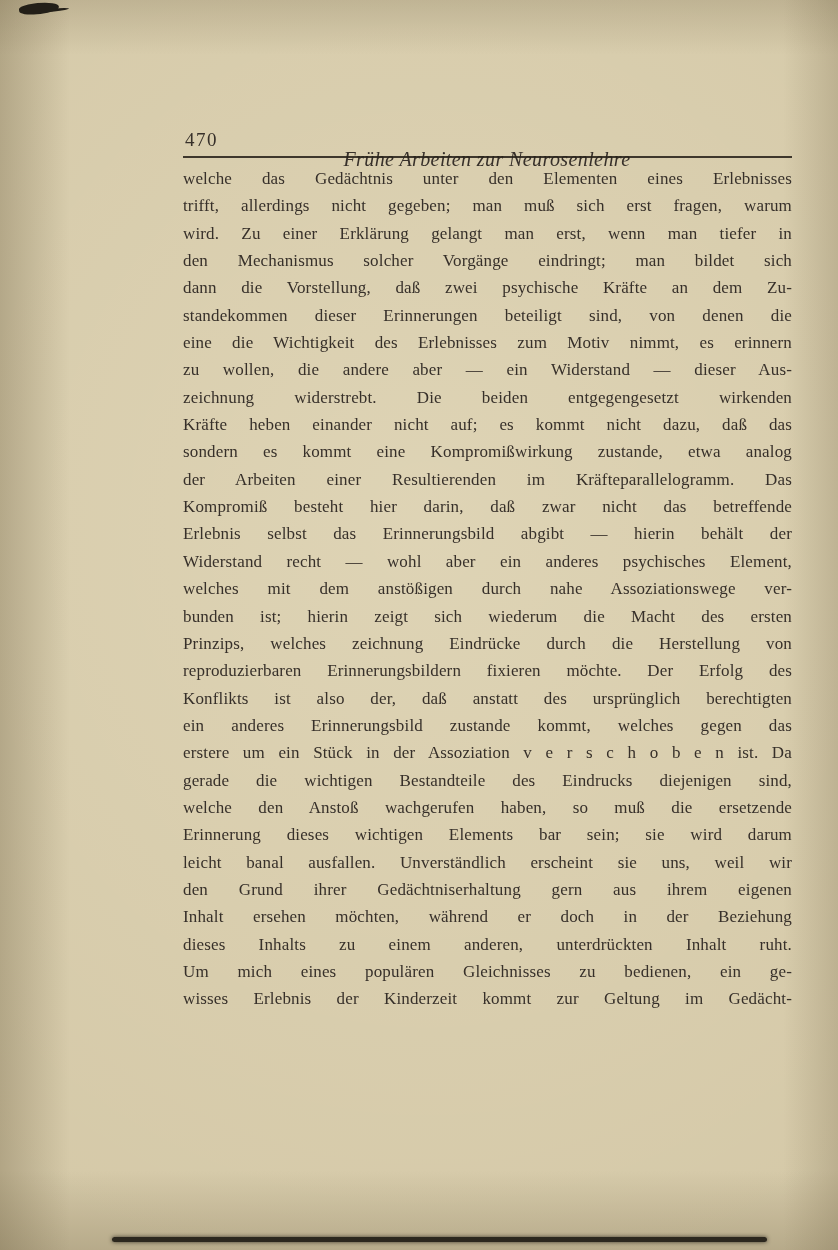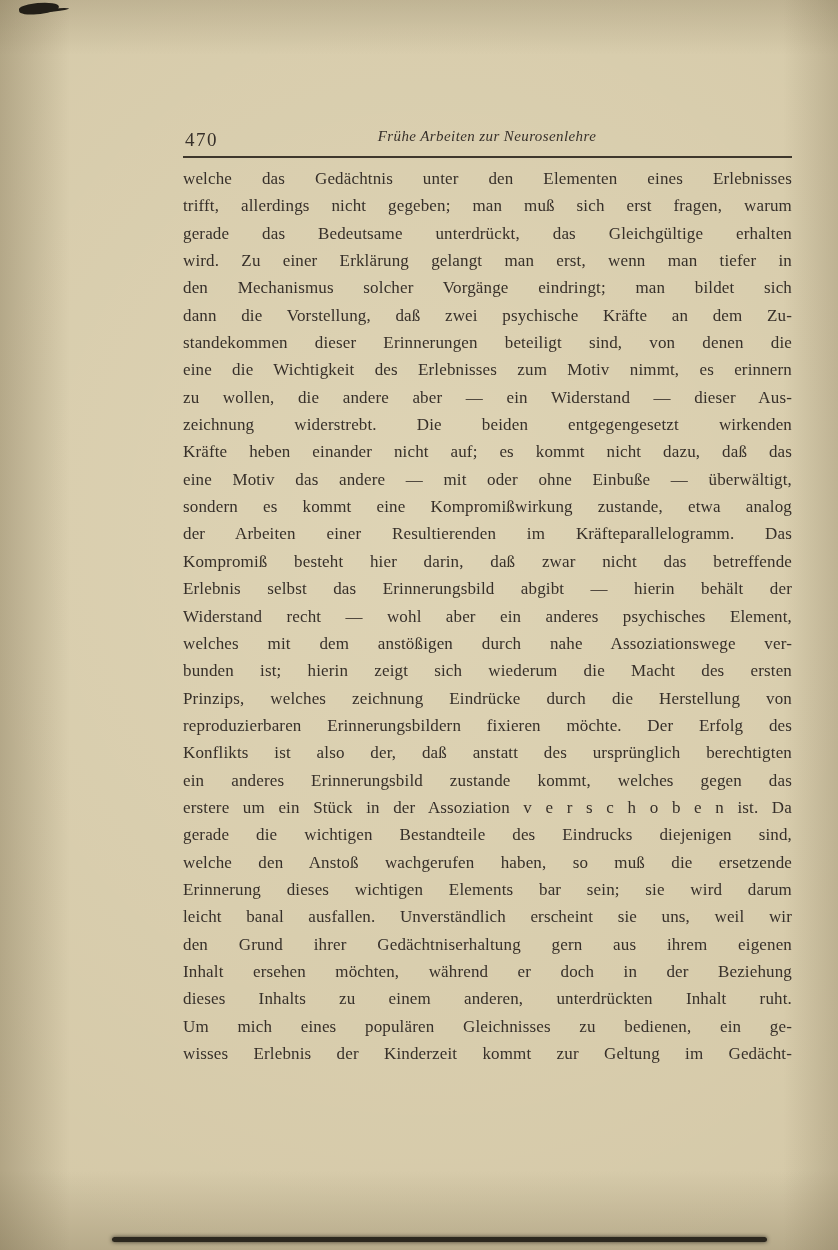--- a/index.html
+++ b/index.html
@@ -22,21 +22,21 @@
   }
   .header {
     position: absolute; left: 183px; top: 128px; width: 608px; height: 26px;
   }
   .pagenum {
     position: absolute; left: 2px; top: 1px;
     font-size: 19px; letter-spacing: 1.5px;
   }
   .title {
     display: block; width: 100%; text-align: center;
-    font-style: italic; font-size: 15px; letter-spacing: 0.4px;
+    font-style: italic; font-size: 20px; letter-spacing: 0.4px; margin-top: 20px;
   }
   .rule {
     position: absolute; left: 183px; top: 156px; width: 609px; height: 0;
     border-top: 2px solid rgba(40,34,26,.88);
   }
   .body-text {
     position: absolute; left: 183px; top: 165px; width: 609px;
     font-size: 17px; line-height: 27.35px; letter-spacing: 0.15px;
   }
   .line {
@@ -67,30 +67,28 @@
   <div class="header">
     <span class="pagenum">470</span>
     <span class="title">Frühe Arbeiten zur Neurosenlehre</span>
   </div>
 
   <div class="rule"></div>
 
   <div class="body-text">
       <div class="line">welche das Gedächtnis unter den Elementen eines Erlebnisses</div>
       <div class="line">trifft, allerdings nicht gegeben; man muß sich erst fragen, warum</div>
-      <div class="line">gerade das Bedeutsame unterdrückt, das Gleichgültige erhalten</div>
       <div class="line">wird. Zu einer Erklärung gelangt man erst, wenn man tiefer in</div>
       <div class="line">den Mechanismus solcher Vorgänge eindringt; man bildet sich</div>
       <div class="line">dann die Vorstellung, daß zwei psychische Kräfte an dem Zu-</div>
       <div class="line">standekommen dieser Erinnerungen beteiligt sind, von denen die</div>
       <div class="line">eine die Wichtigkeit des Erlebnisses zum Motiv nimmt, es erinnern</div>
       <div class="line">zu wollen, die andere aber — ein Widerstand — dieser Aus-</div>
       <div class="line">zeichnung widerstrebt. Die beiden entgegengesetzt wirkenden</div>
       <div class="line">Kräfte heben einander nicht auf; es kommt nicht dazu, daß das</div>
-      <div class="line">eine Motiv das andere — mit oder ohne Einbuße — überwältigt,</div>
       <div class="line">sondern es kommt eine Kompromißwirkung zustande, etwa analog</div>
       <div class="line">der Arbeiten einer Resultierenden im Kräfteparallelogramm. Das</div>
       <div class="line">Kompromiß besteht hier darin, daß zwar nicht das betreffende</div>
       <div class="line">Erlebnis selbst das Erinnerungsbild abgibt — hierin behält der</div>
       <div class="line">Widerstand recht — wohl aber ein anderes psychisches Element,</div>
       <div class="line">welches mit dem anstößigen durch nahe Assoziationswege ver-</div>
       <div class="line">bunden ist; hierin zeigt sich wiederum die Macht des ersten</div>
       <div class="line">Prinzips, welches zeichnung Eindrücke durch die Herstellung von</div>
       <div class="line">reproduzierbaren Erinnerungsbildern fixieren möchte. Der Erfolg des</div>
       <div class="line">Konflikts ist also der, daß anstatt des ursprünglich berechtigten</div>

